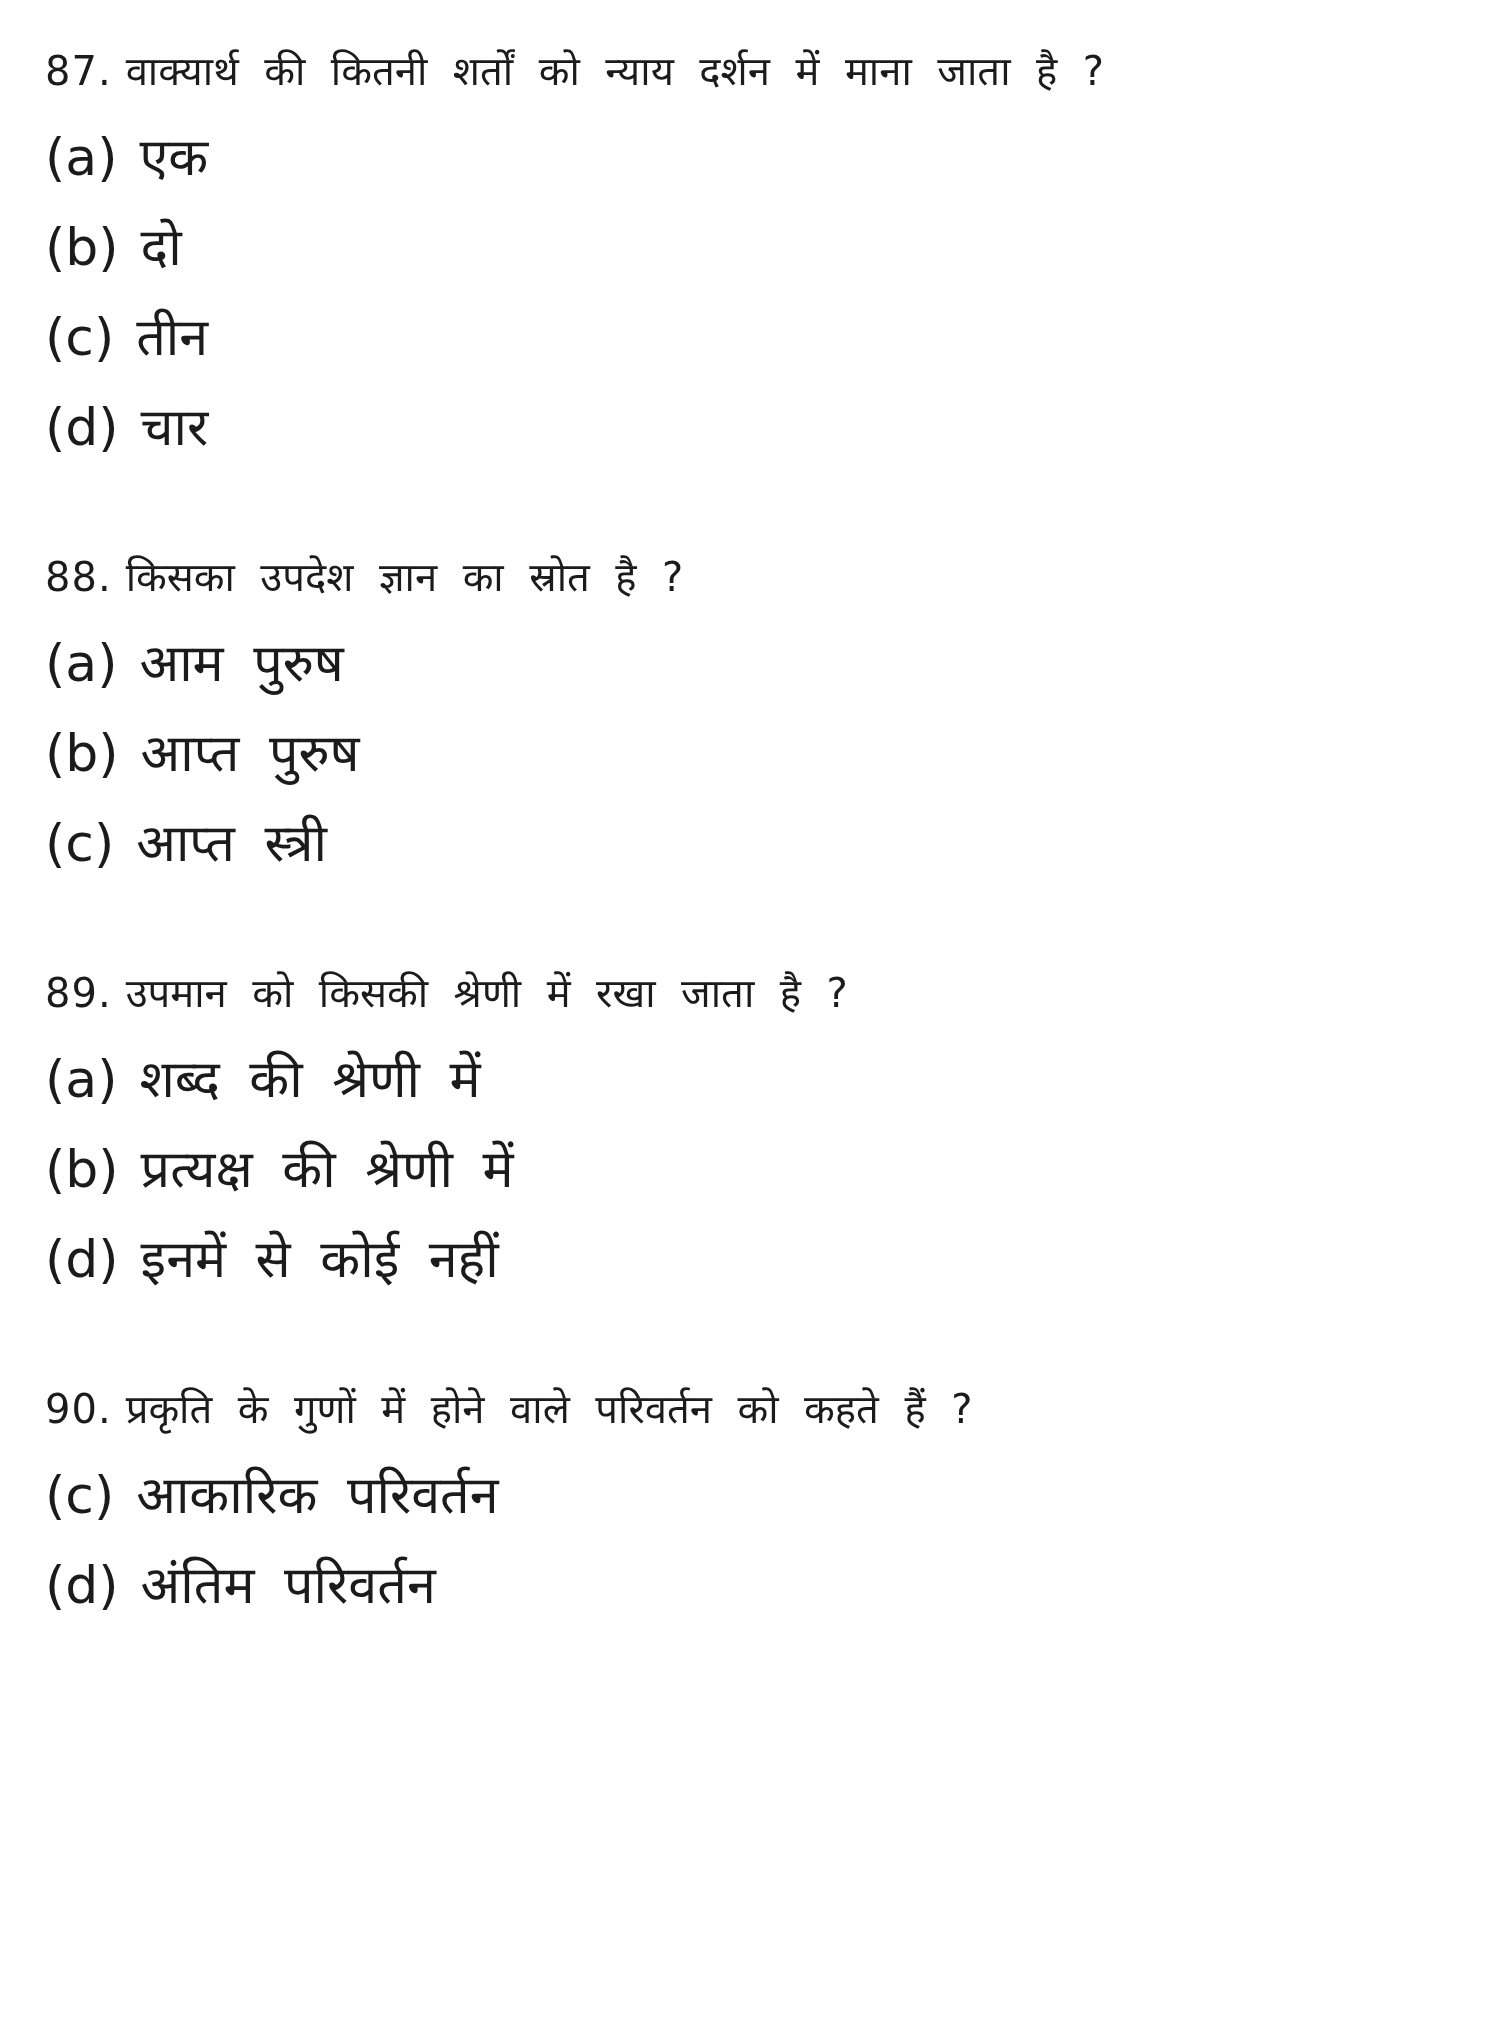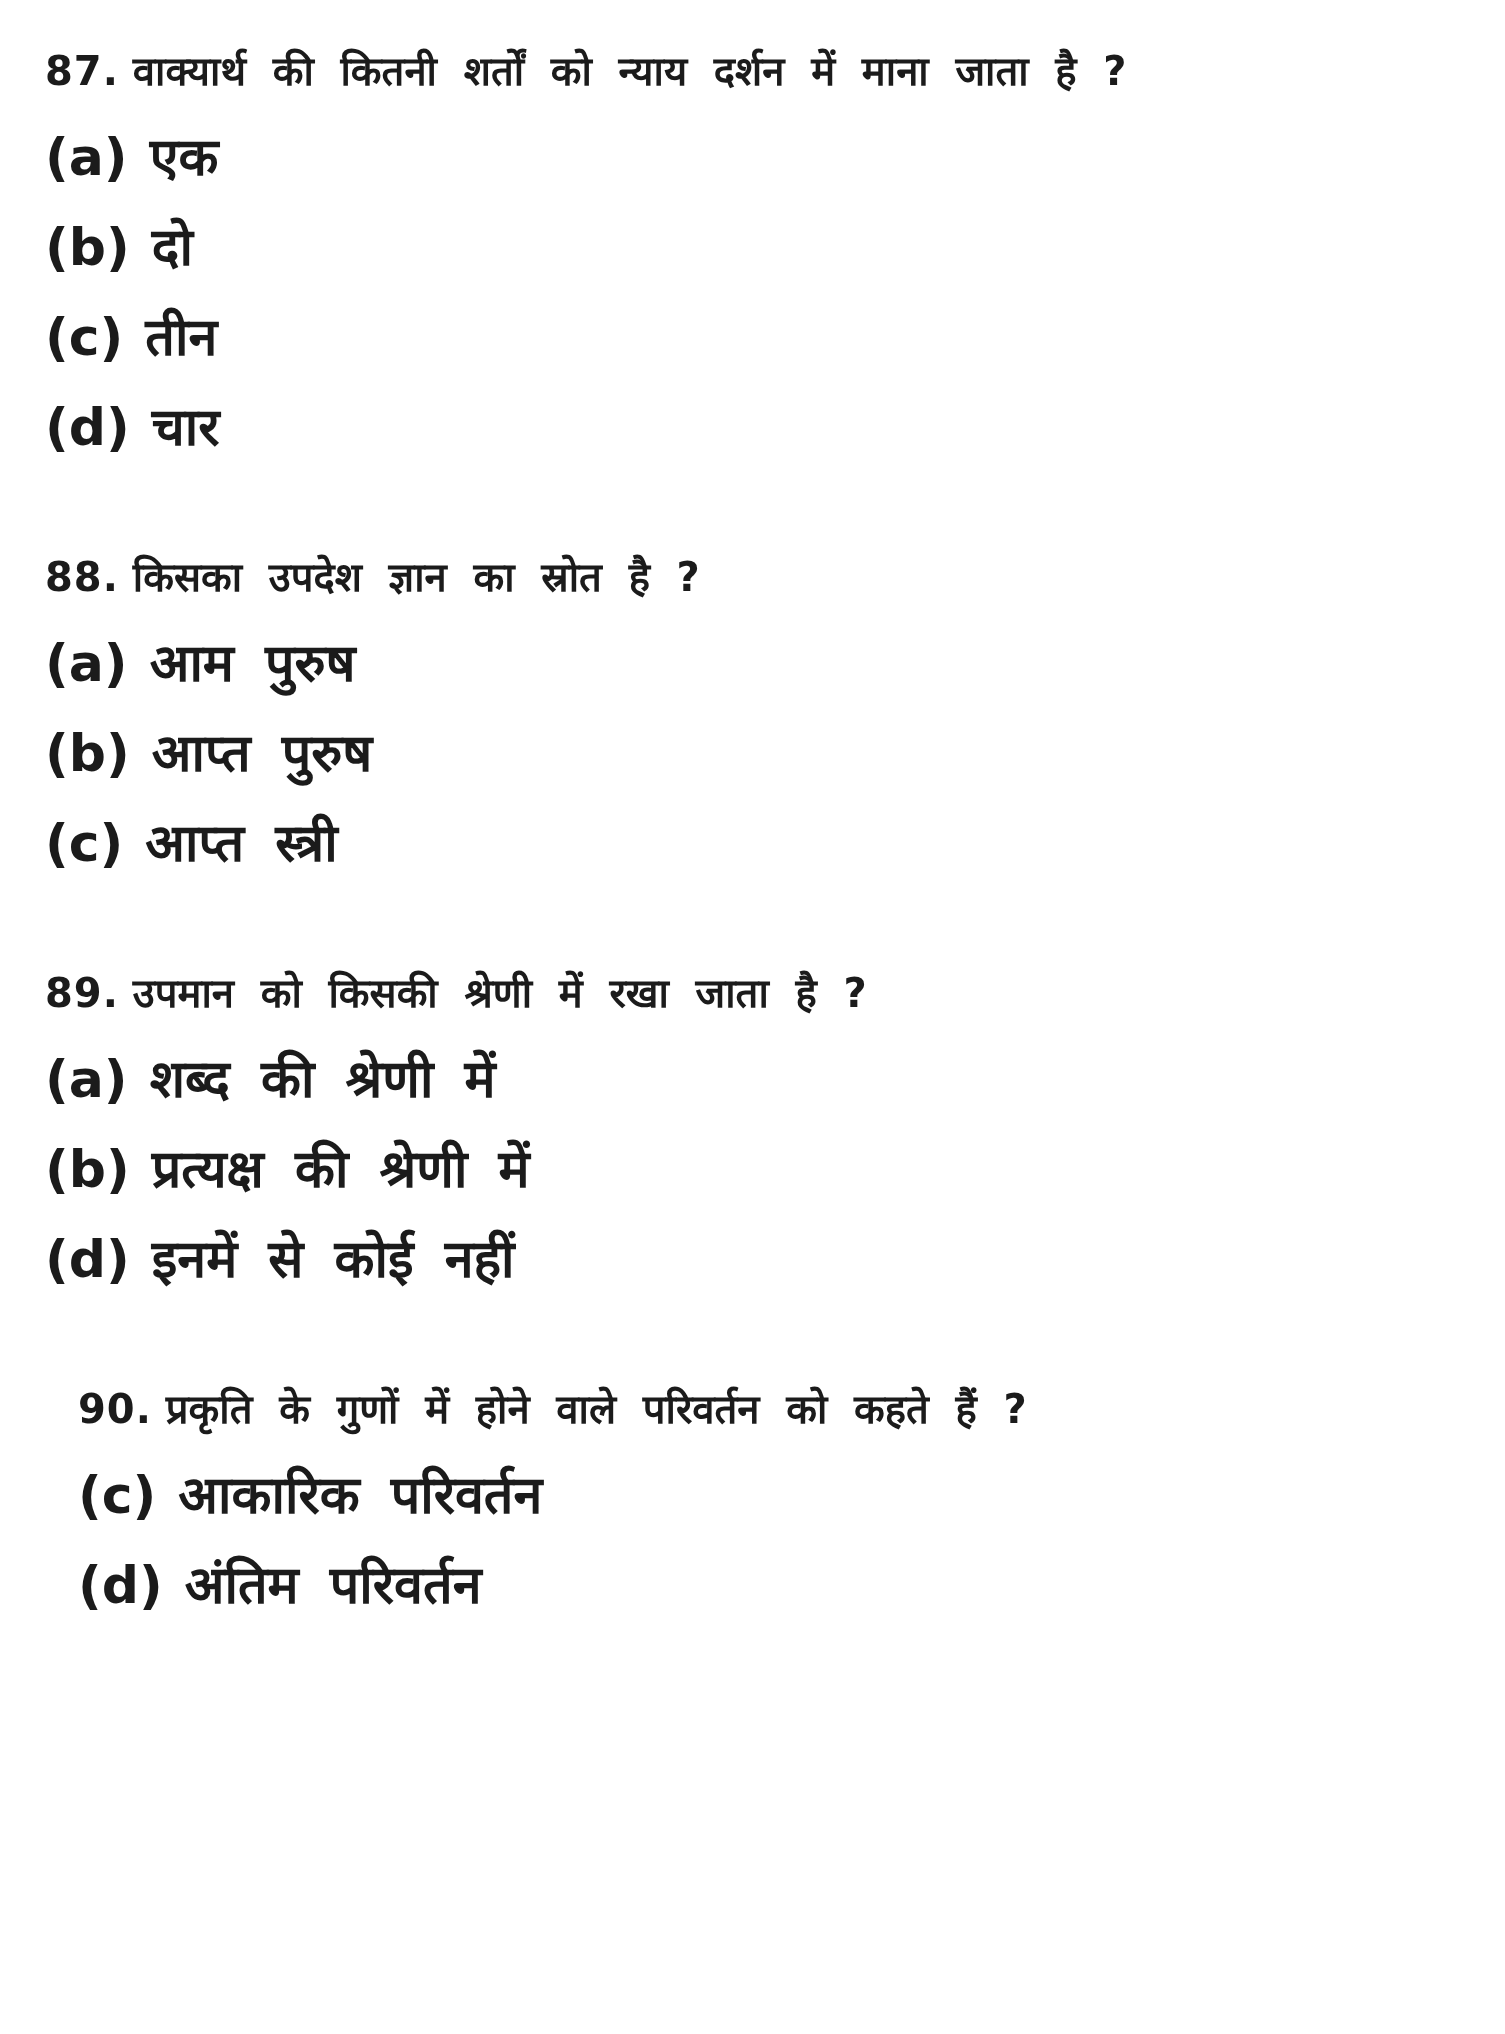--- a/index.html
+++ b/index.html
@@ -10,38 +10,38 @@
     font-family: "DejaVu Sans", sans-serif;
     color: #1b1b1b;
     overflow: hidden;
   }
   .page {
     width: 1505px;
     height: 2034px;
     padding: 48px 40px 0 45px;
     background: #ffffff;
   }
-  .question { margin-bottom: 104px; font-weight: bold; }
+  .question { margin-bottom: 104px; }
   .q-line {
     font-size: 40px;
     line-height: 46px;
     margin-bottom: 40px;
     word-spacing: 0.32em;
     white-space: nowrap;
   }
   .q-num { margin-right: 14px; letter-spacing: 1px; }
   .option {
     font-size: 52px;
     line-height: 46px;
     margin-bottom: 44px;
     word-spacing: 0.25em;
     white-space: nowrap;
   }
   .opt-label { display: inline-block; margin-right: 22px; }
-  .question:last-child { margin-bottom: 0; margin-left: 33px; }
+  .question:last-child { margin-bottom: 0; }
 </style>
 </head>
 <body>
 
 <div class="page">
 
   <div class="question">
     <div class="q-line">
       <span class="q-num">87.</span><span class="q-text">वाक्यार्थ की कितनी शर्तों को न्याय दर्शन में माना जाता है ?</span>
     </div>

